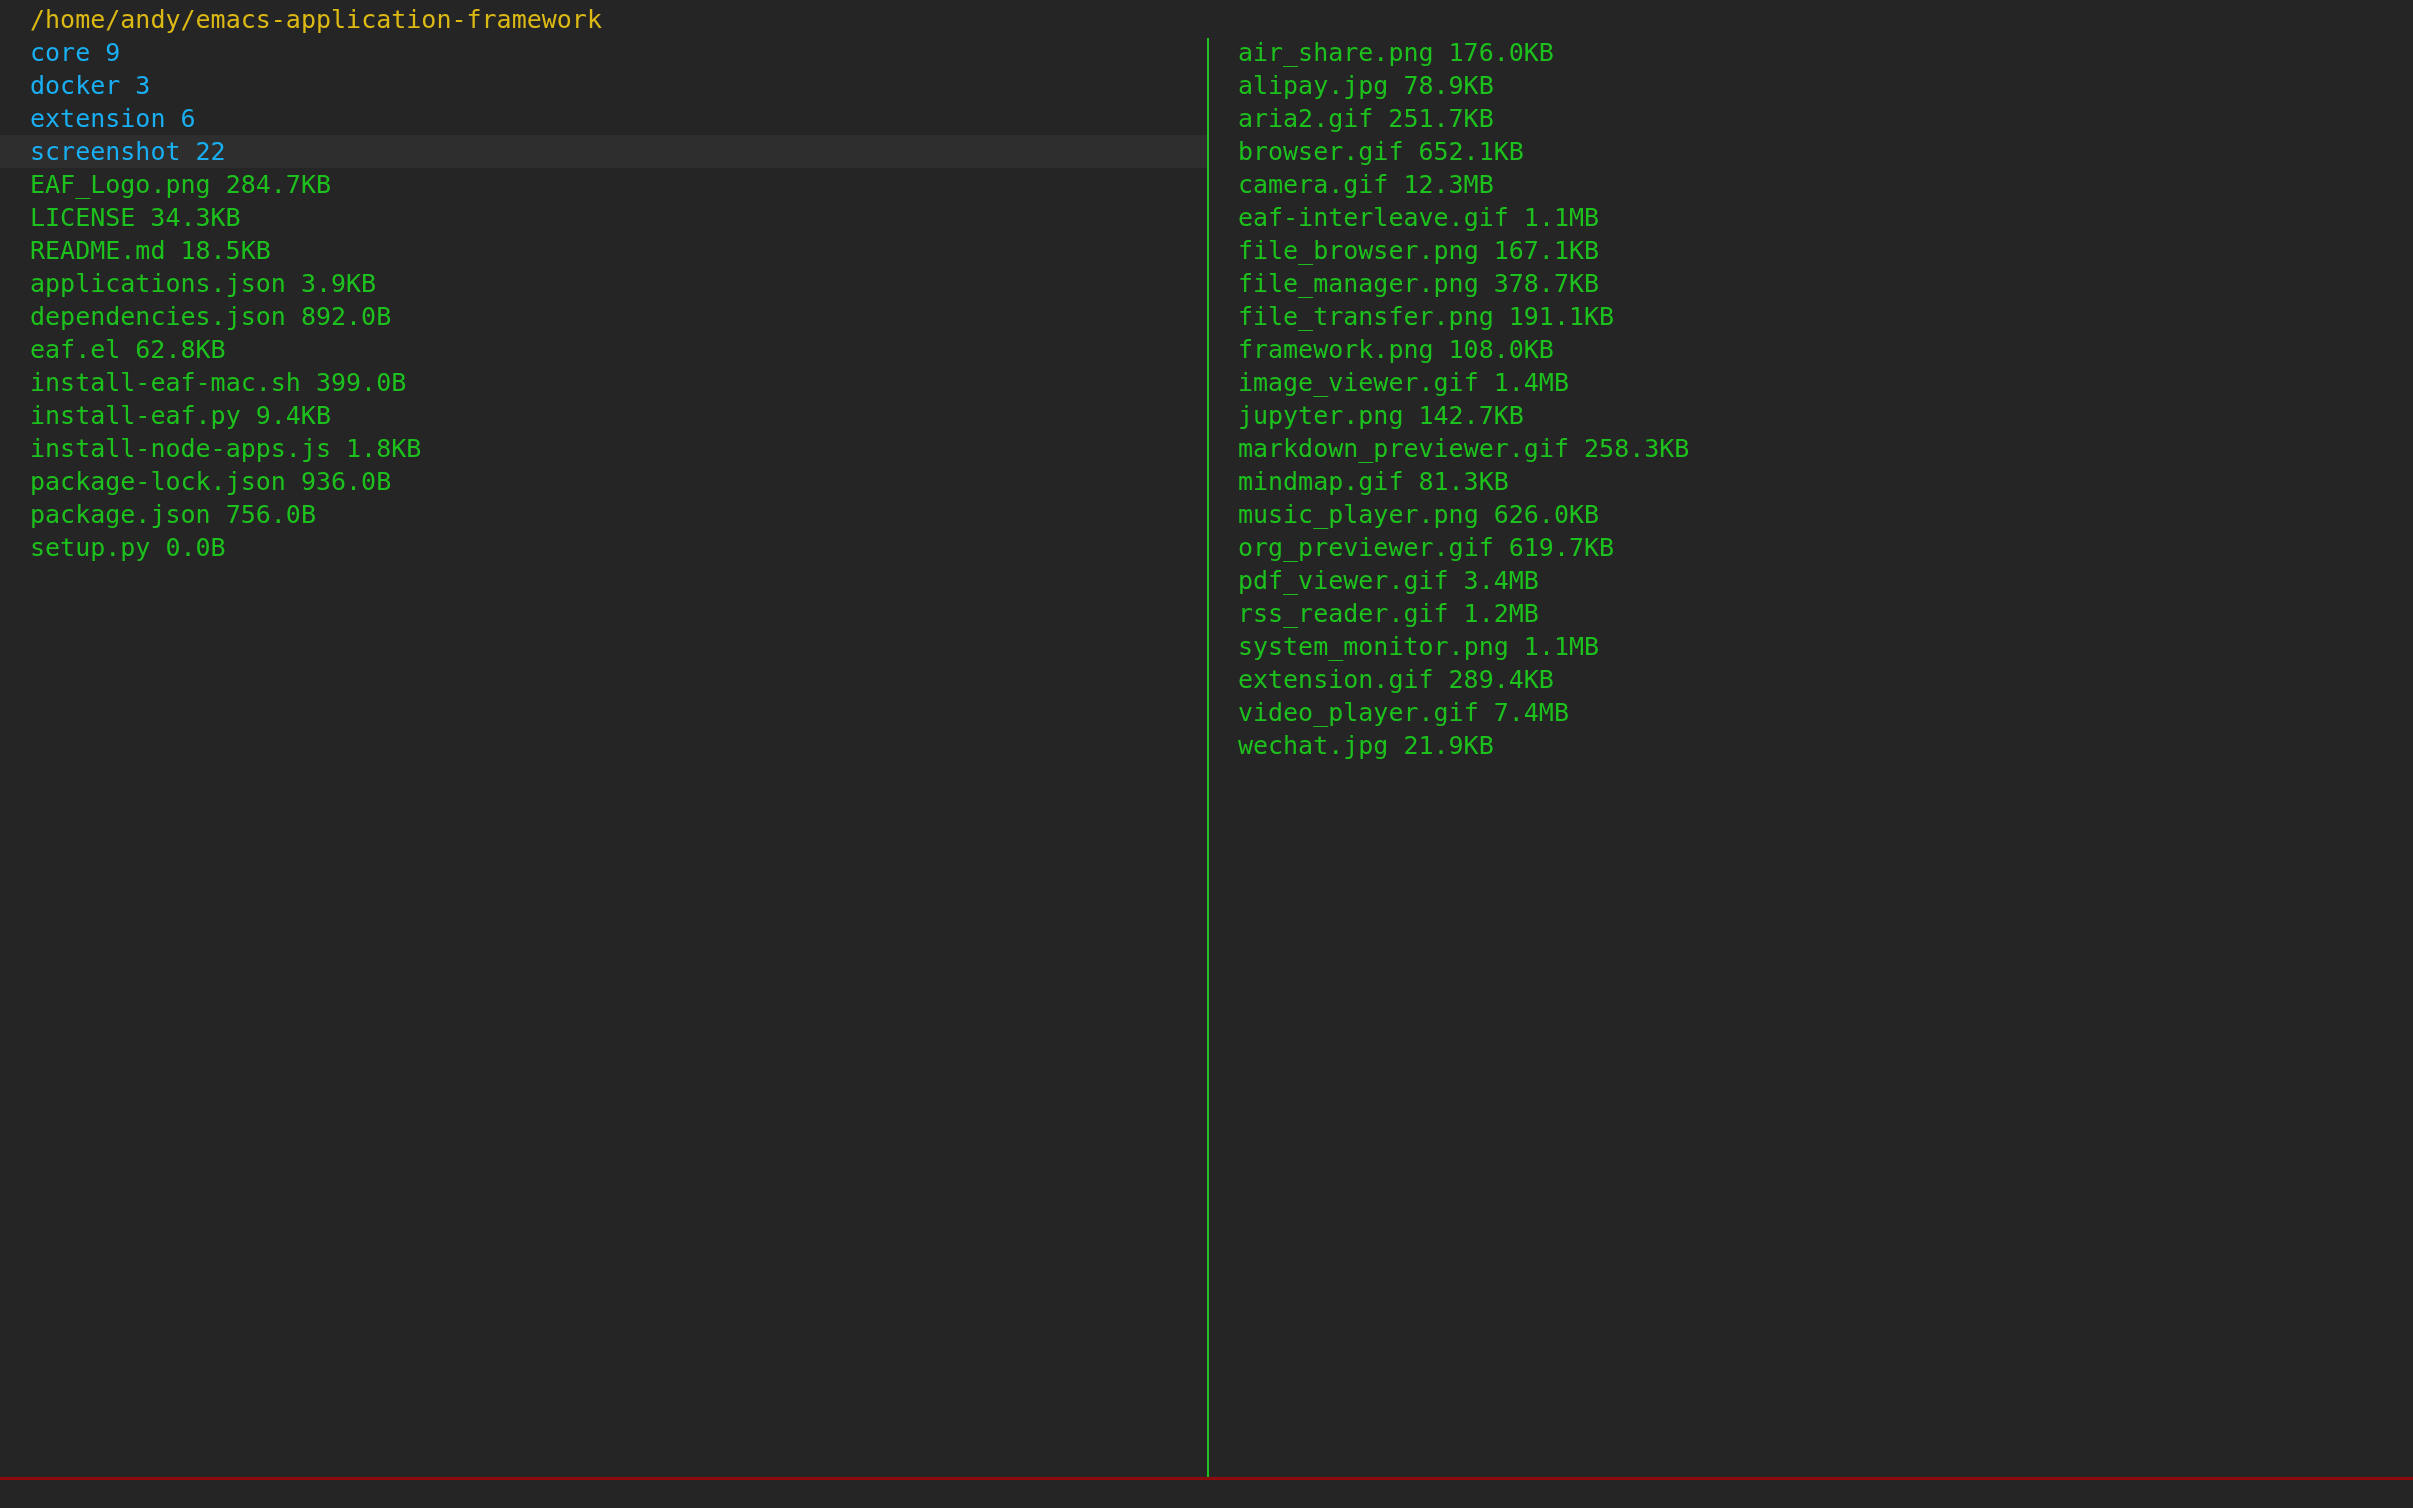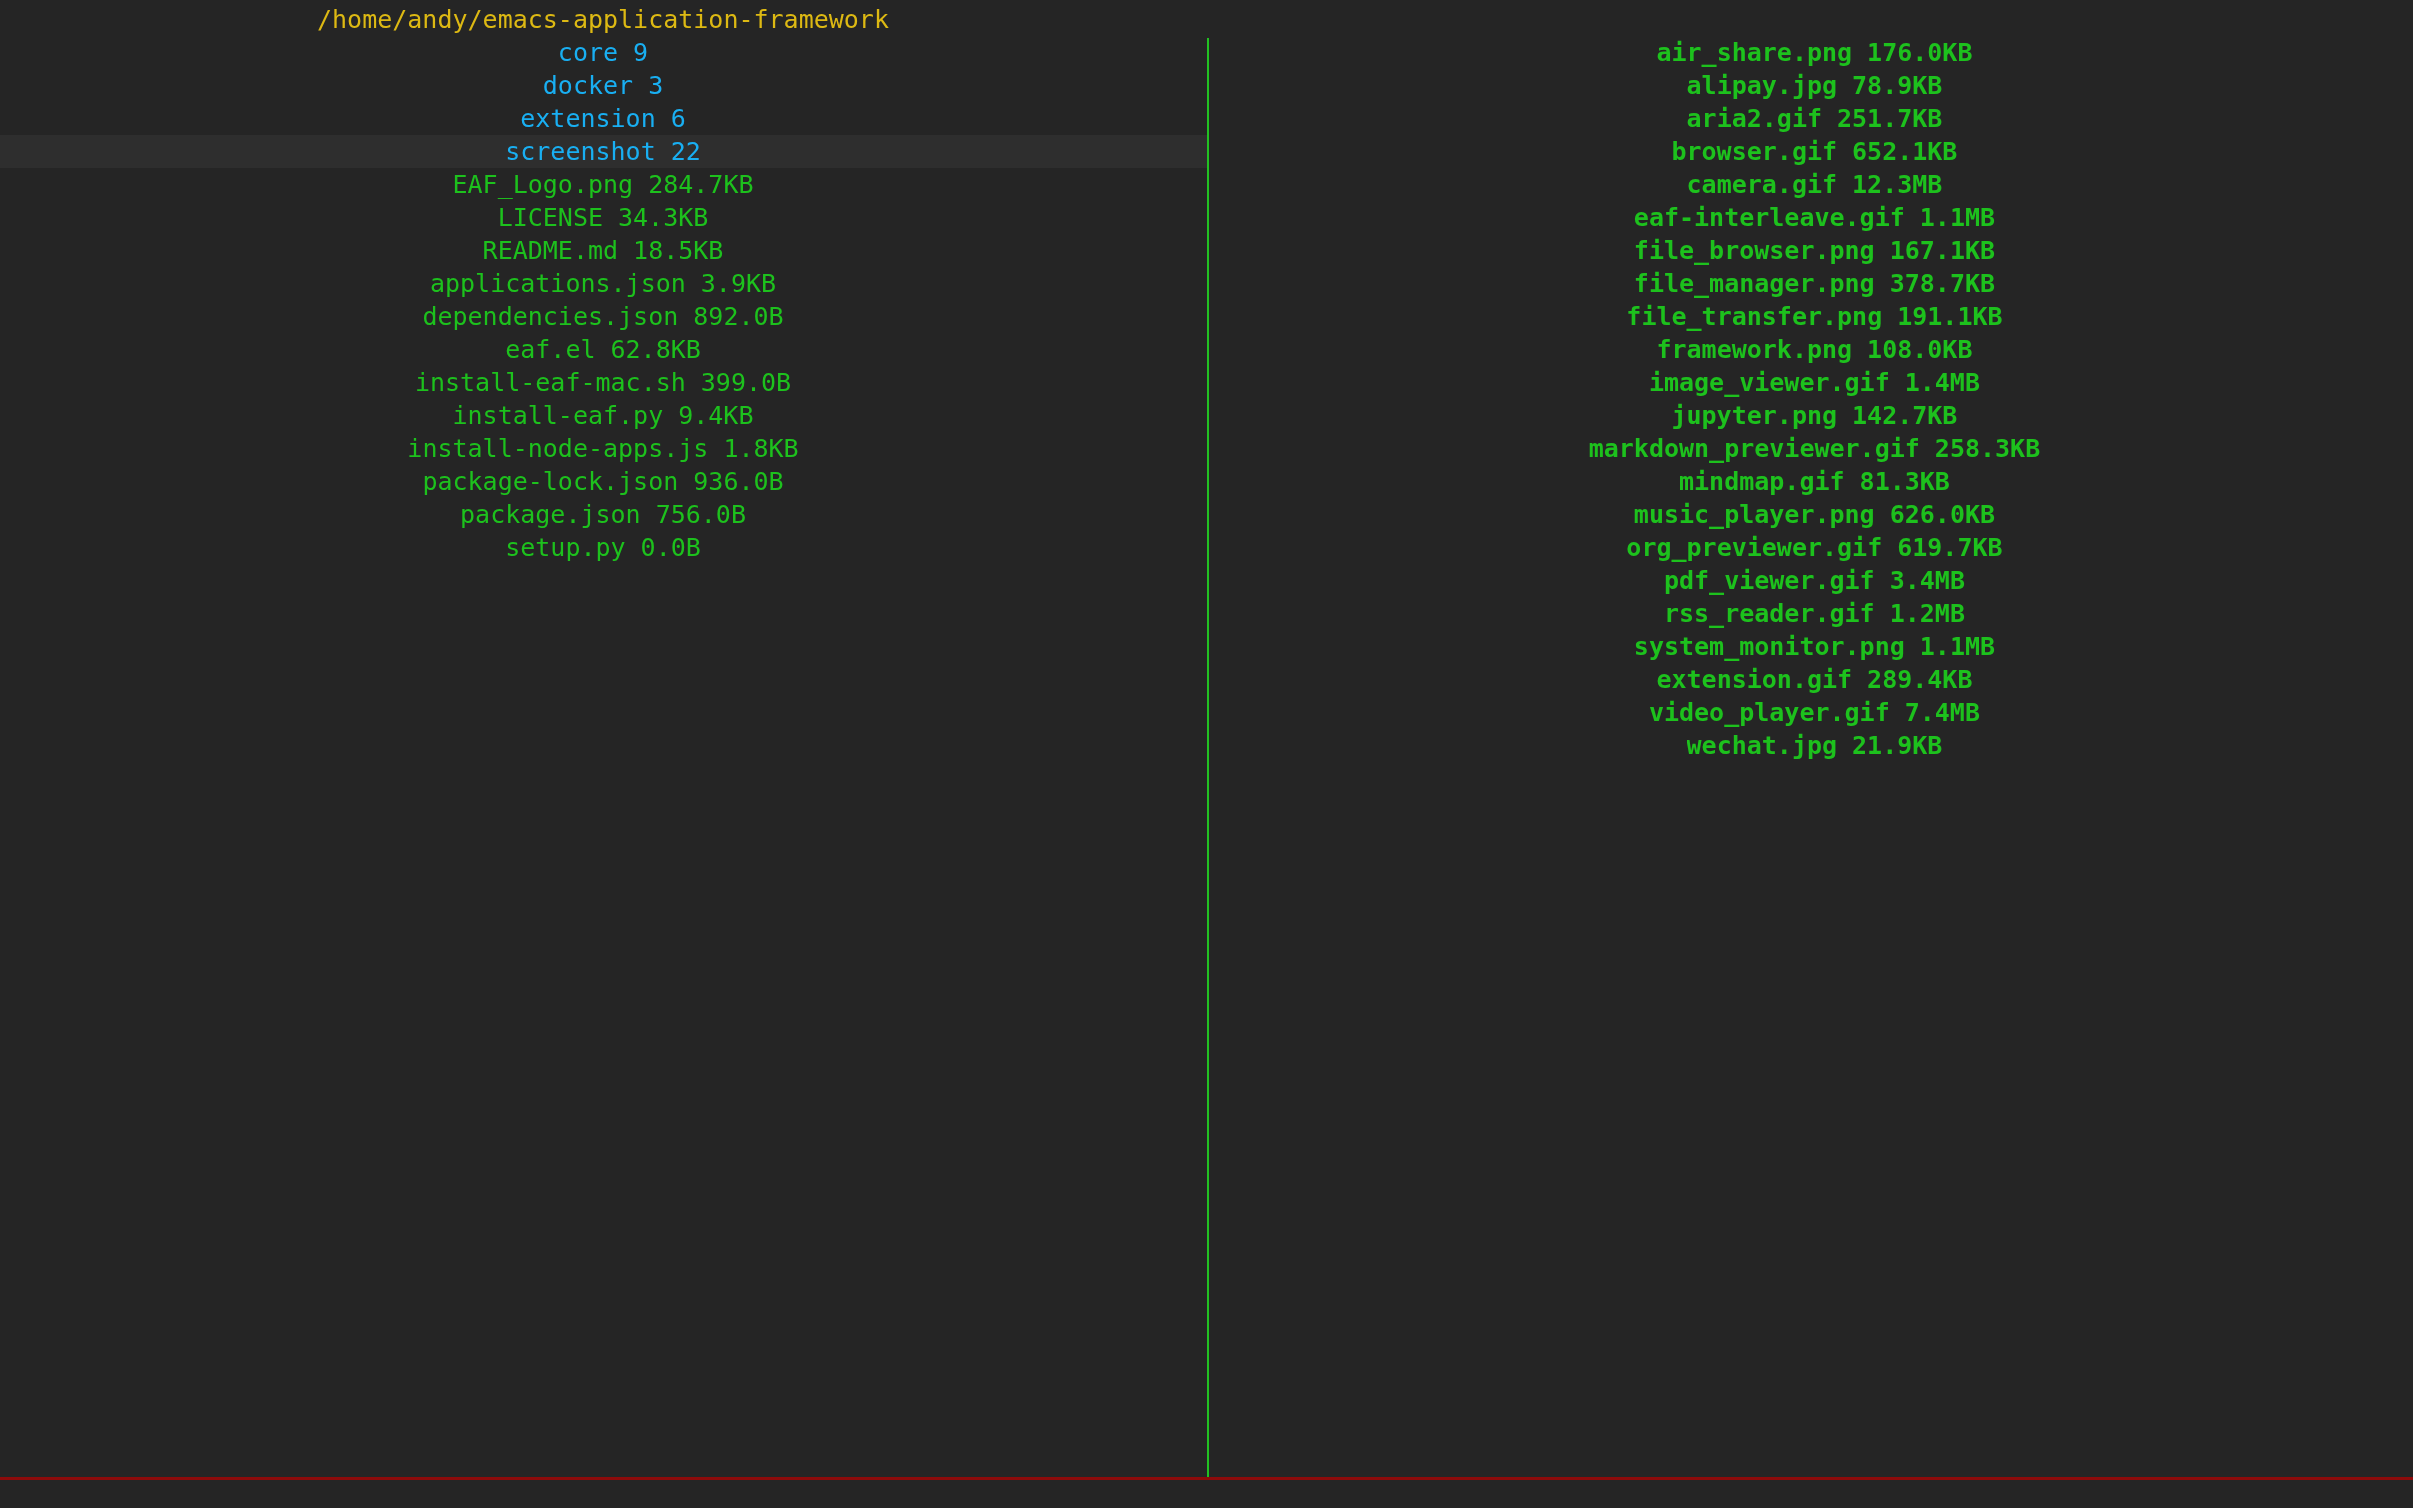--- a/index.html
+++ b/index.html
@@ -25,24 +25,24 @@
     color:var(--file-green);
   }
   .screen{width:2413px;height:1508px;display:flex;flex-direction:column;}
   .main{flex:1;display:flex;align-items:stretch;min-height:0;}
   .panel{padding-top:2.5px;}
   .panel.left{width:1207px;flex:0 0 1207px;}
   .panel.right{flex:1;min-width:0;}
   .divider{width:1.9px;flex:0 0 1.9px;background:var(--divider-green);margin-top:38px;}
   .row{
     height:33px;display:flex;align-items:center;
-    justify-content:center;white-space:pre;
+    justify-content:flex-start;white-space:pre;
   }
   .panel.left .row{padding:0 31px 0 30px;}
-  .panel.right .row{padding:0 22px 0 29px;font-weight:bold;}
+  .panel.right .row{padding:0 22px 0 29px;}
   .row.path-row{color:var(--path-yellow);}
   .row.spacer{visibility:hidden;}
   .row.dir{color:var(--dir-blue);}
   .row.file{color:var(--file-green);}
   .row.selected{background:var(--row-highlight);}
   .fname{overflow:hidden;text-overflow:clip;}
   .fsize{margin-left:15px;}
   .sep-red{height:3.1px;background:var(--separator-red);flex:0 0 3.1px;}
   .modeline{
     height:28px;flex:0 0 28px;display:flex;align-items:center;

